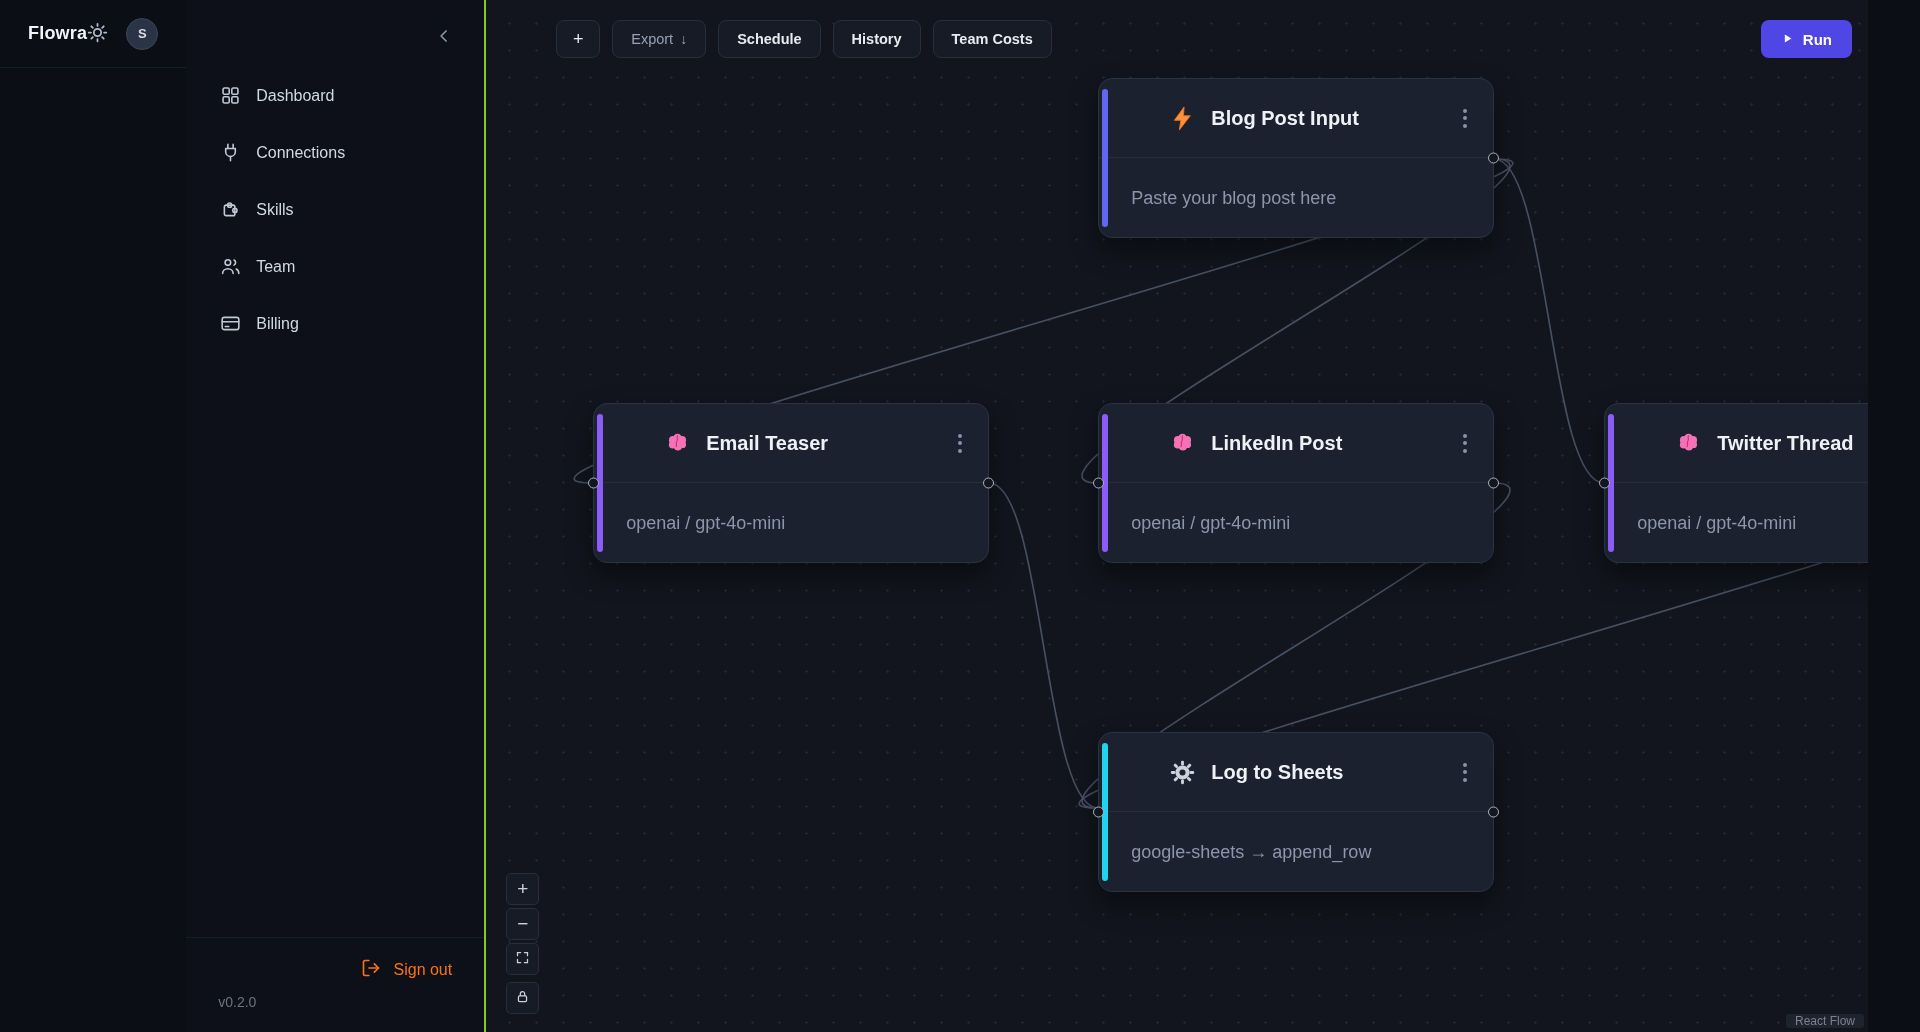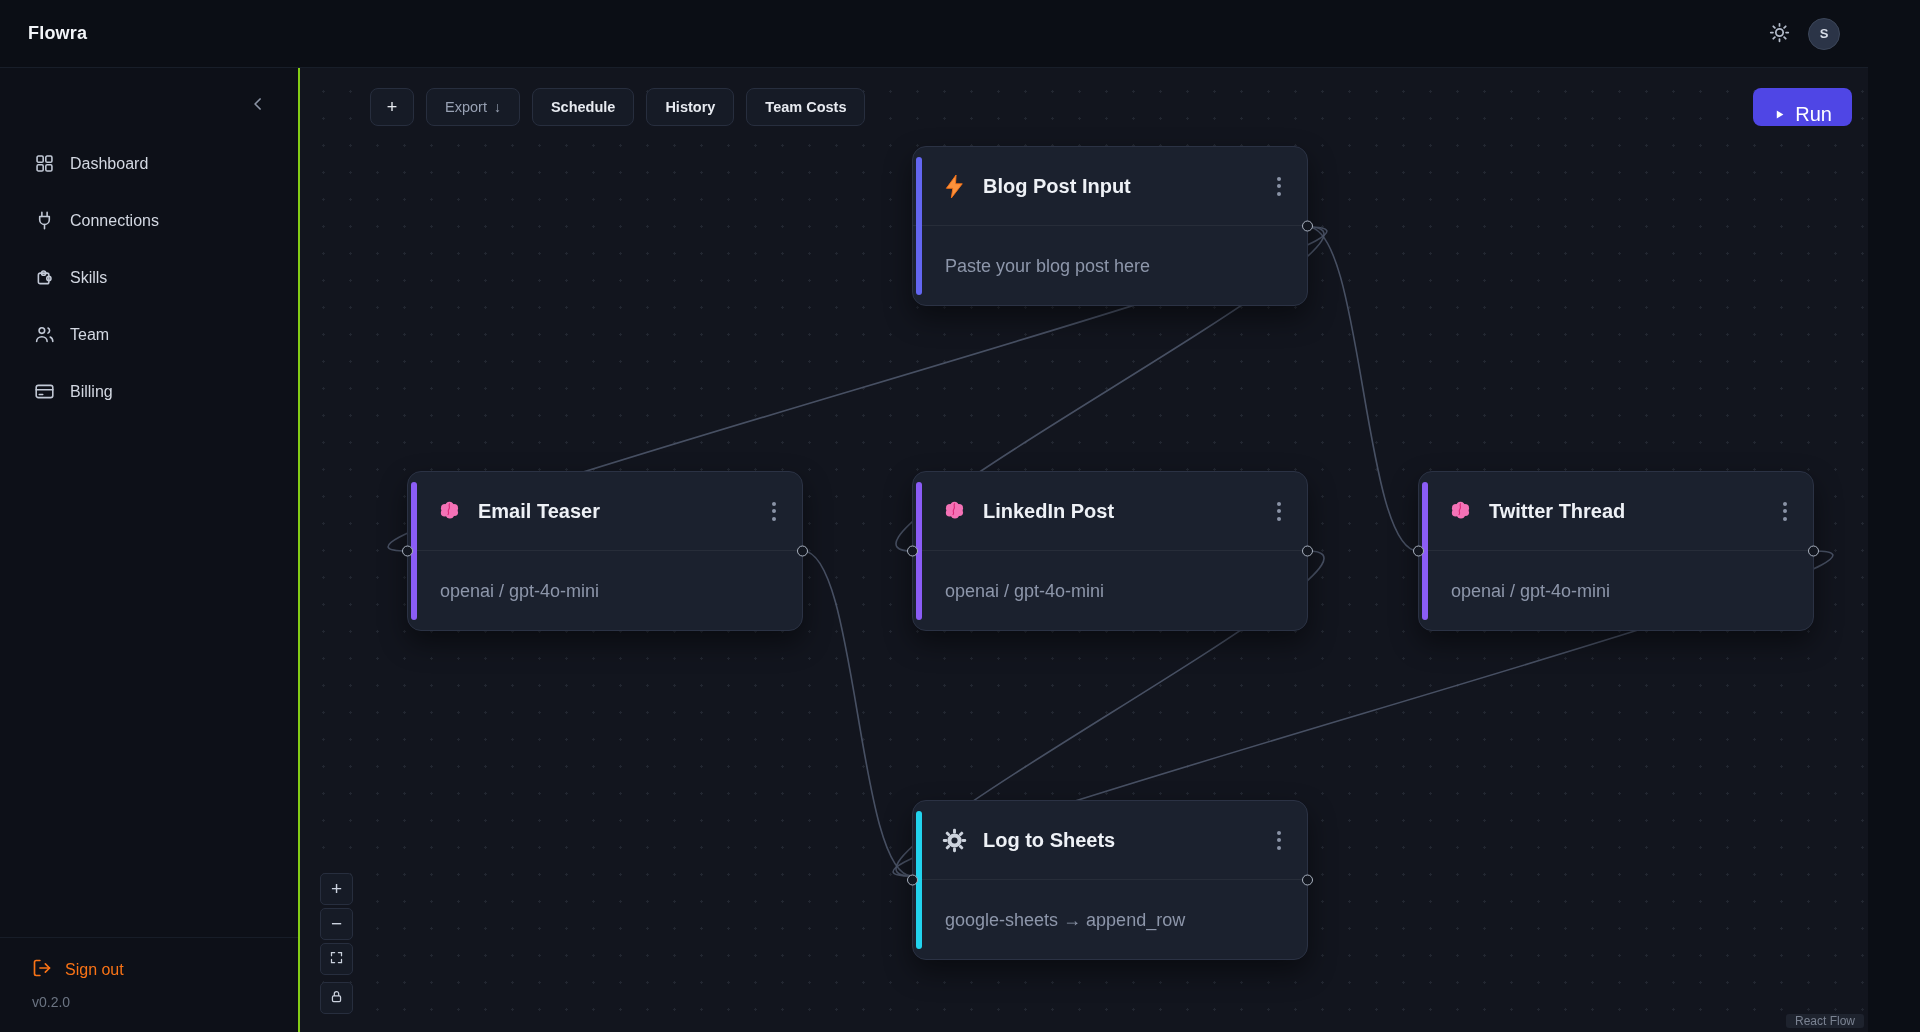--- a/index.html
+++ b/index.html
@@ -1,18 +1,18 @@
 <!DOCTYPE html>
 <html><head>
 <meta charset="utf-8">
 <style>
   * { margin:0; padding:0; box-sizing:border-box; }
   html,body { width:1920px; height:1032px; overflow:hidden; background:#0b0e15;
     font-family:"Liberation Sans","DejaVu Sans",sans-serif; color:#d3d8e2; }
-  .app { display:flex; flex-direction:column; width:1868px; height:1032px; }
+  .app { display:flex; flex-direction:row; width:1868px; height:1032px; }
 
   
   .topbar { height:68px; flex:0 0 68px; display:flex; align-items:center; justify-content:space-between;
     padding:0 28px; background:#0b0e15; border-bottom:1px solid #181e29; }
   .brand { font-size:18px; font-weight:700; color:#f2f4f8; letter-spacing:.2px; }
   .topbar-right { display:flex; align-items:center; gap:18px; }
   .icon-btn { background:none; border:none; color:#b4bccb; cursor:pointer; display:flex; align-items:center; }
   .icon-btn svg { width:21px; height:21px; }
   .avatar { width:32px; height:32px; border-radius:50%; background:#2b3447; border:1px solid #3c4659;
     display:flex; align-items:center; justify-content:center; font-size:13px; font-weight:600; color:#d8dde7; cursor:pointer; }
@@ -25,49 +25,49 @@
     display:flex; flex-direction:column; }
   .collapse-btn { align-self:flex-end; margin:26px 30px 0 0; background:none; border:none; color:#8a93a4; cursor:pointer; }
   .collapse-btn svg { width:20px; height:20px; }
   .nav { margin-top:26px; padding:0 24px; display:flex; flex-direction:column; gap:16px; }
   .nav-item { display:flex; align-items:center; gap:15px; padding:10px 10px; border-radius:8px;
     color:#d3d8e2; font-size:16px; font-weight:500; cursor:pointer; text-decoration:none; }
   .nav-icon { display:flex; color:#c2c9d6; }
   .nav-icon svg { width:21px; height:21px; }
   .sidebar-footer { margin-top:auto; padding:20px 32px 22px; border-top:1px solid #171d28; }
   .signout { display:flex; align-items:center; gap:13px; color:#f97316; font-size:16px; font-weight:500;
-    cursor:pointer; text-decoration:none; }
+    cursor:pointer; text-decoration:none;justify-content:flex-end; }
   .signout svg { width:20px; height:20px; }
   .version { margin-top:12px; color:#6b7482; font-size:14px; }
 
   
   .canvas { flex:1; position:relative; background:#12151e; overflow:hidden;
     background-image:radial-gradient(circle, rgba(165,178,200,0.11) 1.3px, transparent 1.4px);
     background-size:27px 27px; background-position:10px 10px; }
   .edges { position:absolute; left:0; top:0; pointer-events:none; }
   .edge { fill:none; stroke:#4e576a; stroke-width:1.6; opacity:.9; }
 
   
   .canvas-toolbar { position:absolute; left:70px; top:20px; display:flex; gap:12px; z-index:5; }
   .tbtn { height:38px; background:#161b26; border:1px solid #272e3e; border-radius:8px; color:#e7eaf0;
     font-size:14.5px; font-weight:600; padding:16px 18px; cursor:pointer; display:flex; align-items:center; gap:7px;
     font-family:inherit; }
   .tbtn--add { width:44px; justify-content:center; font-size:18px; padding:0; font-weight:500; }
   .tbtn--export { color:#98a1b3; font-weight:500; }
   .export-arrow { font-size:14px; color:#98a1b3; }
   .run-btn { position:absolute; right:16px; top:20px; height:38px; padding:0 20px; border:none; border-radius:8px;
-    background:#4f46e5; color:#fff; font-size:20px; font-weight:400; display:flex; align-items:flex-end; gap:9px;
+    background:#4f46e5; color:#fff; font-size:15px; font-weight:700; display:flex; align-items:center; gap:9px;
     cursor:pointer; z-index:5; font-family:inherit; }
   .run-btn svg { width:13px; height:13px; }
 
   
   .node { position:absolute; width:396px; height:160px; background:#1b212e; border:1px solid #2b3244;
     border-radius:14px; box-shadow:0 12px 28px rgba(0,0,0,.45); z-index:4; cursor:grab; }
   .accent { position:absolute; left:3px; top:10px; bottom:10px; width:6px; border-radius:3px; background:#6366f1; }
-  .node-header { height:78px; display:flex; align-items:center; gap:15px; padding:0 20px 0 28px; }
+  .node-header { height:78px; display:flex; align-items:center; gap:15px; padding:0 20px 0 28px;margin-left:42px; }
   .node-icon { display:flex; }
   .node-icon svg { width:27px; height:27px; }
   .node-title { font-size:20px; font-weight:600; color:#eef1f6; flex:1; }
   .kebab { background:none; border:none; display:flex; flex-direction:column; gap:3.5px; cursor:pointer; padding:6px; }
   .kebab i { width:4px; height:4px; border-radius:50%; background:#8a93a6; }
   .node-body { height:82px; border-top:1px solid rgba(255,255,255,0.055); display:flex; align-items:center; padding:0 32px; }
   .node-subtitle { font-size:18px; color:#8d96aa; }
   .handle { position:absolute; width:11px; height:11px; border-radius:50%; background:#12161f;
     border:1.6px solid #a9b1bf; top:50%; transform:translateY(-50%); cursor:crosshair; z-index:6; }
   .handle-right { right:-6px; }

